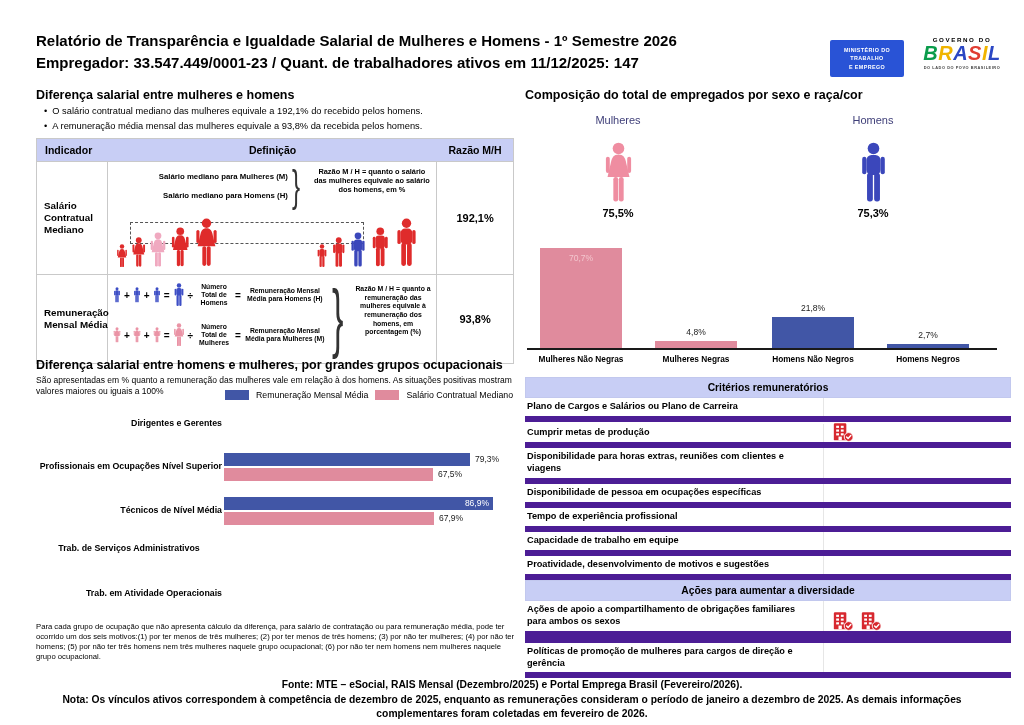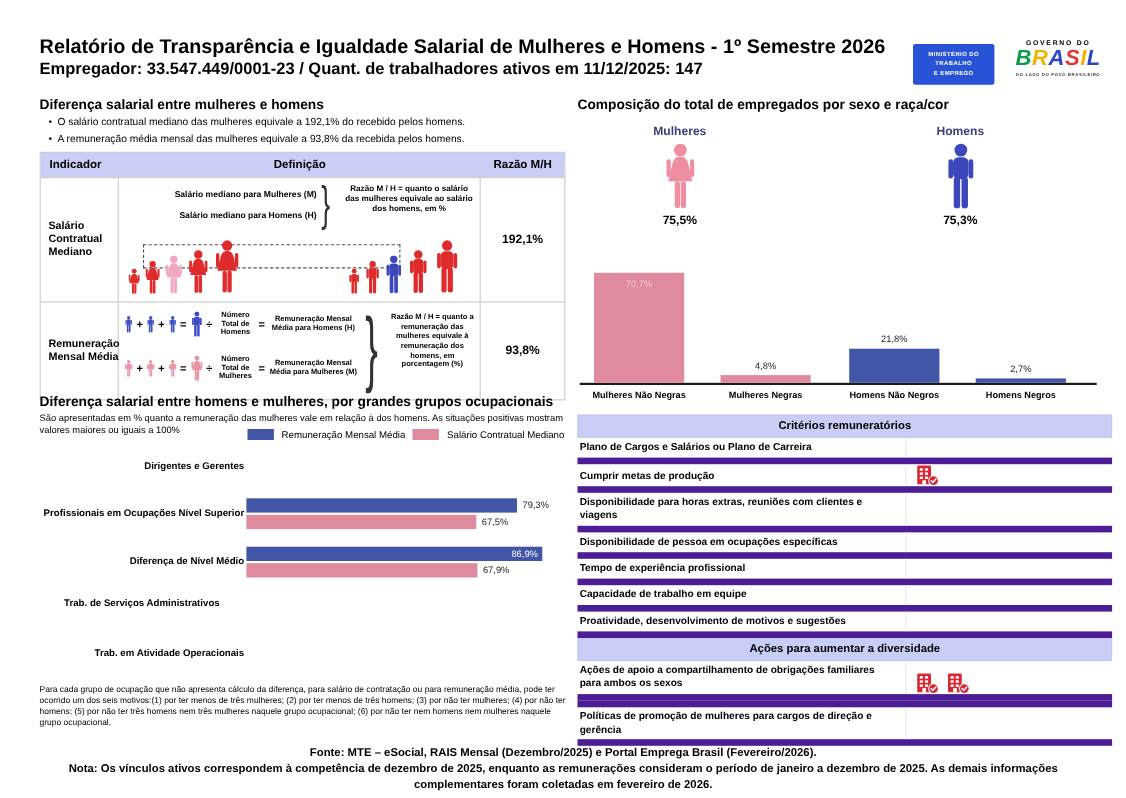--- a/index.html
+++ b/index.html
@@ -2,21 +2,21 @@
 <html><head>
 <meta charset="utf-8">
 <style>
   html,body{margin:0;padding:0;background:#fff;}
   .page{position:relative;width:1024px;height:725px;background:#fff;overflow:hidden;
         font-family:"Liberation Sans",sans-serif;color:#000;}
   .abs{position:absolute;}
   .sec-title{font-weight:bold;font-size:12.5px;}
 
   
-  .hdr-title{left:36px;top:32px;font-size:18px;font-weight:bold;}
+  .hdr-title{left:36px;top:32px;font-size:15px;font-weight:bold;}
   .hdr-sub{left:36px;top:54px;font-size:15px;font-weight:bold;}
   .mte-logo{left:830px;top:40px;width:74px;height:37px;background:#2953d6;border-radius:2px;
             display:flex;flex-direction:column;align-items:center;justify-content:center;color:#fff;
             font-size:5.4px;font-weight:bold;line-height:1.5;letter-spacing:.4px;text-align:center;}
   .gov-logo{left:910px;top:36px;width:104px;text-align:center;}
   .gov-top{font-size:6.2px;font-weight:bold;letter-spacing:1.6px;}
   .gov-brand{font-size:20px;font-weight:900;letter-spacing:.5px;line-height:1.05;font-style:italic;}
   .gov-tag{font-size:3.9px;font-weight:bold;letter-spacing:.55px;color:#444;margin-top:1px;}
 
   
@@ -69,21 +69,21 @@
   .obars{position:absolute;left:188px;top:0;}
   .obar{height:13px;position:relative;margin-bottom:2px;}
   .oval{position:absolute;top:1px;font-size:8.5px;}
   .footnote{left:36px;top:622px;width:482px;font-size:7.7px;line-height:1.3;}
 
   
   .c1-title{left:525px;top:88px;}
   .sex-block{top:114px;width:110px;text-align:center;}
   .sex-f{left:563px;}
   .sex-m{left:818px;}
-  .sex-lab{font-weight:bold;font-size:11px;color:#3e3e78;margin-bottom:4px;}
+  .sex-lab{font-weight:normal;font-size:11px;color:#3e3e78;margin-bottom:16px;}
   .sex-pct{font-weight:bold;font-size:11px;margin-top:3px;}
   .comp-chart{left:525px;top:240px;width:485px;height:125px;}
   .baseline{position:absolute;top:108px;left:2px;width:470px;height:2px;background:#1a1a1a;}
   .cbar{position:absolute;}
   .cval{position:absolute;font-size:8.5px;text-align:center;width:82px;}
   .clab{position:absolute;top:114px;width:112px;text-align:center;font-weight:bold;font-size:8.3px;}
 
   
   .c2-title{left:525px;top:360px;font-size:12px;font-weight:bold;}
   .crit{left:525px;top:377px;width:486px;}
@@ -285,21 +285,21 @@
         <div class="obars">
           <div class="obar" style="width: 246px; background: rgb(65, 86, 166);">
             <span class="oval" style="left: 251px; color: rgb(34, 34, 34);">79,3%</span>
           </div>
           <div class="obar" style="width: 209px; background: rgb(224, 139, 157);">
             <span class="oval" style="left: 214px; color: rgb(34, 34, 34);">67,5%</span>
           </div>
         </div>
       </div>
       <div class="orow" style="top: 84px;">
-        <div class="olbl" style="top: 8px;">Diferença de Nível Médio</div>
+        <div class="olbl" style="top: 8px;">Técnicos de Nível Média</div>
         <div class="obars">
           <div class="obar" style="width: 269px; background: rgb(65, 86, 166);">
             <span class="oval" style="right: 4px; color: rgb(255, 255, 255);">86,9%</span>
           </div>
           <div class="obar" style="width: 210px; background: rgb(224, 139, 157);">
             <span class="oval" style="left: 215px; color: rgb(34, 34, 34);">67,9%</span>
           </div>
         </div>
       </div>
       <div class="orow" style="top: 130px;">

